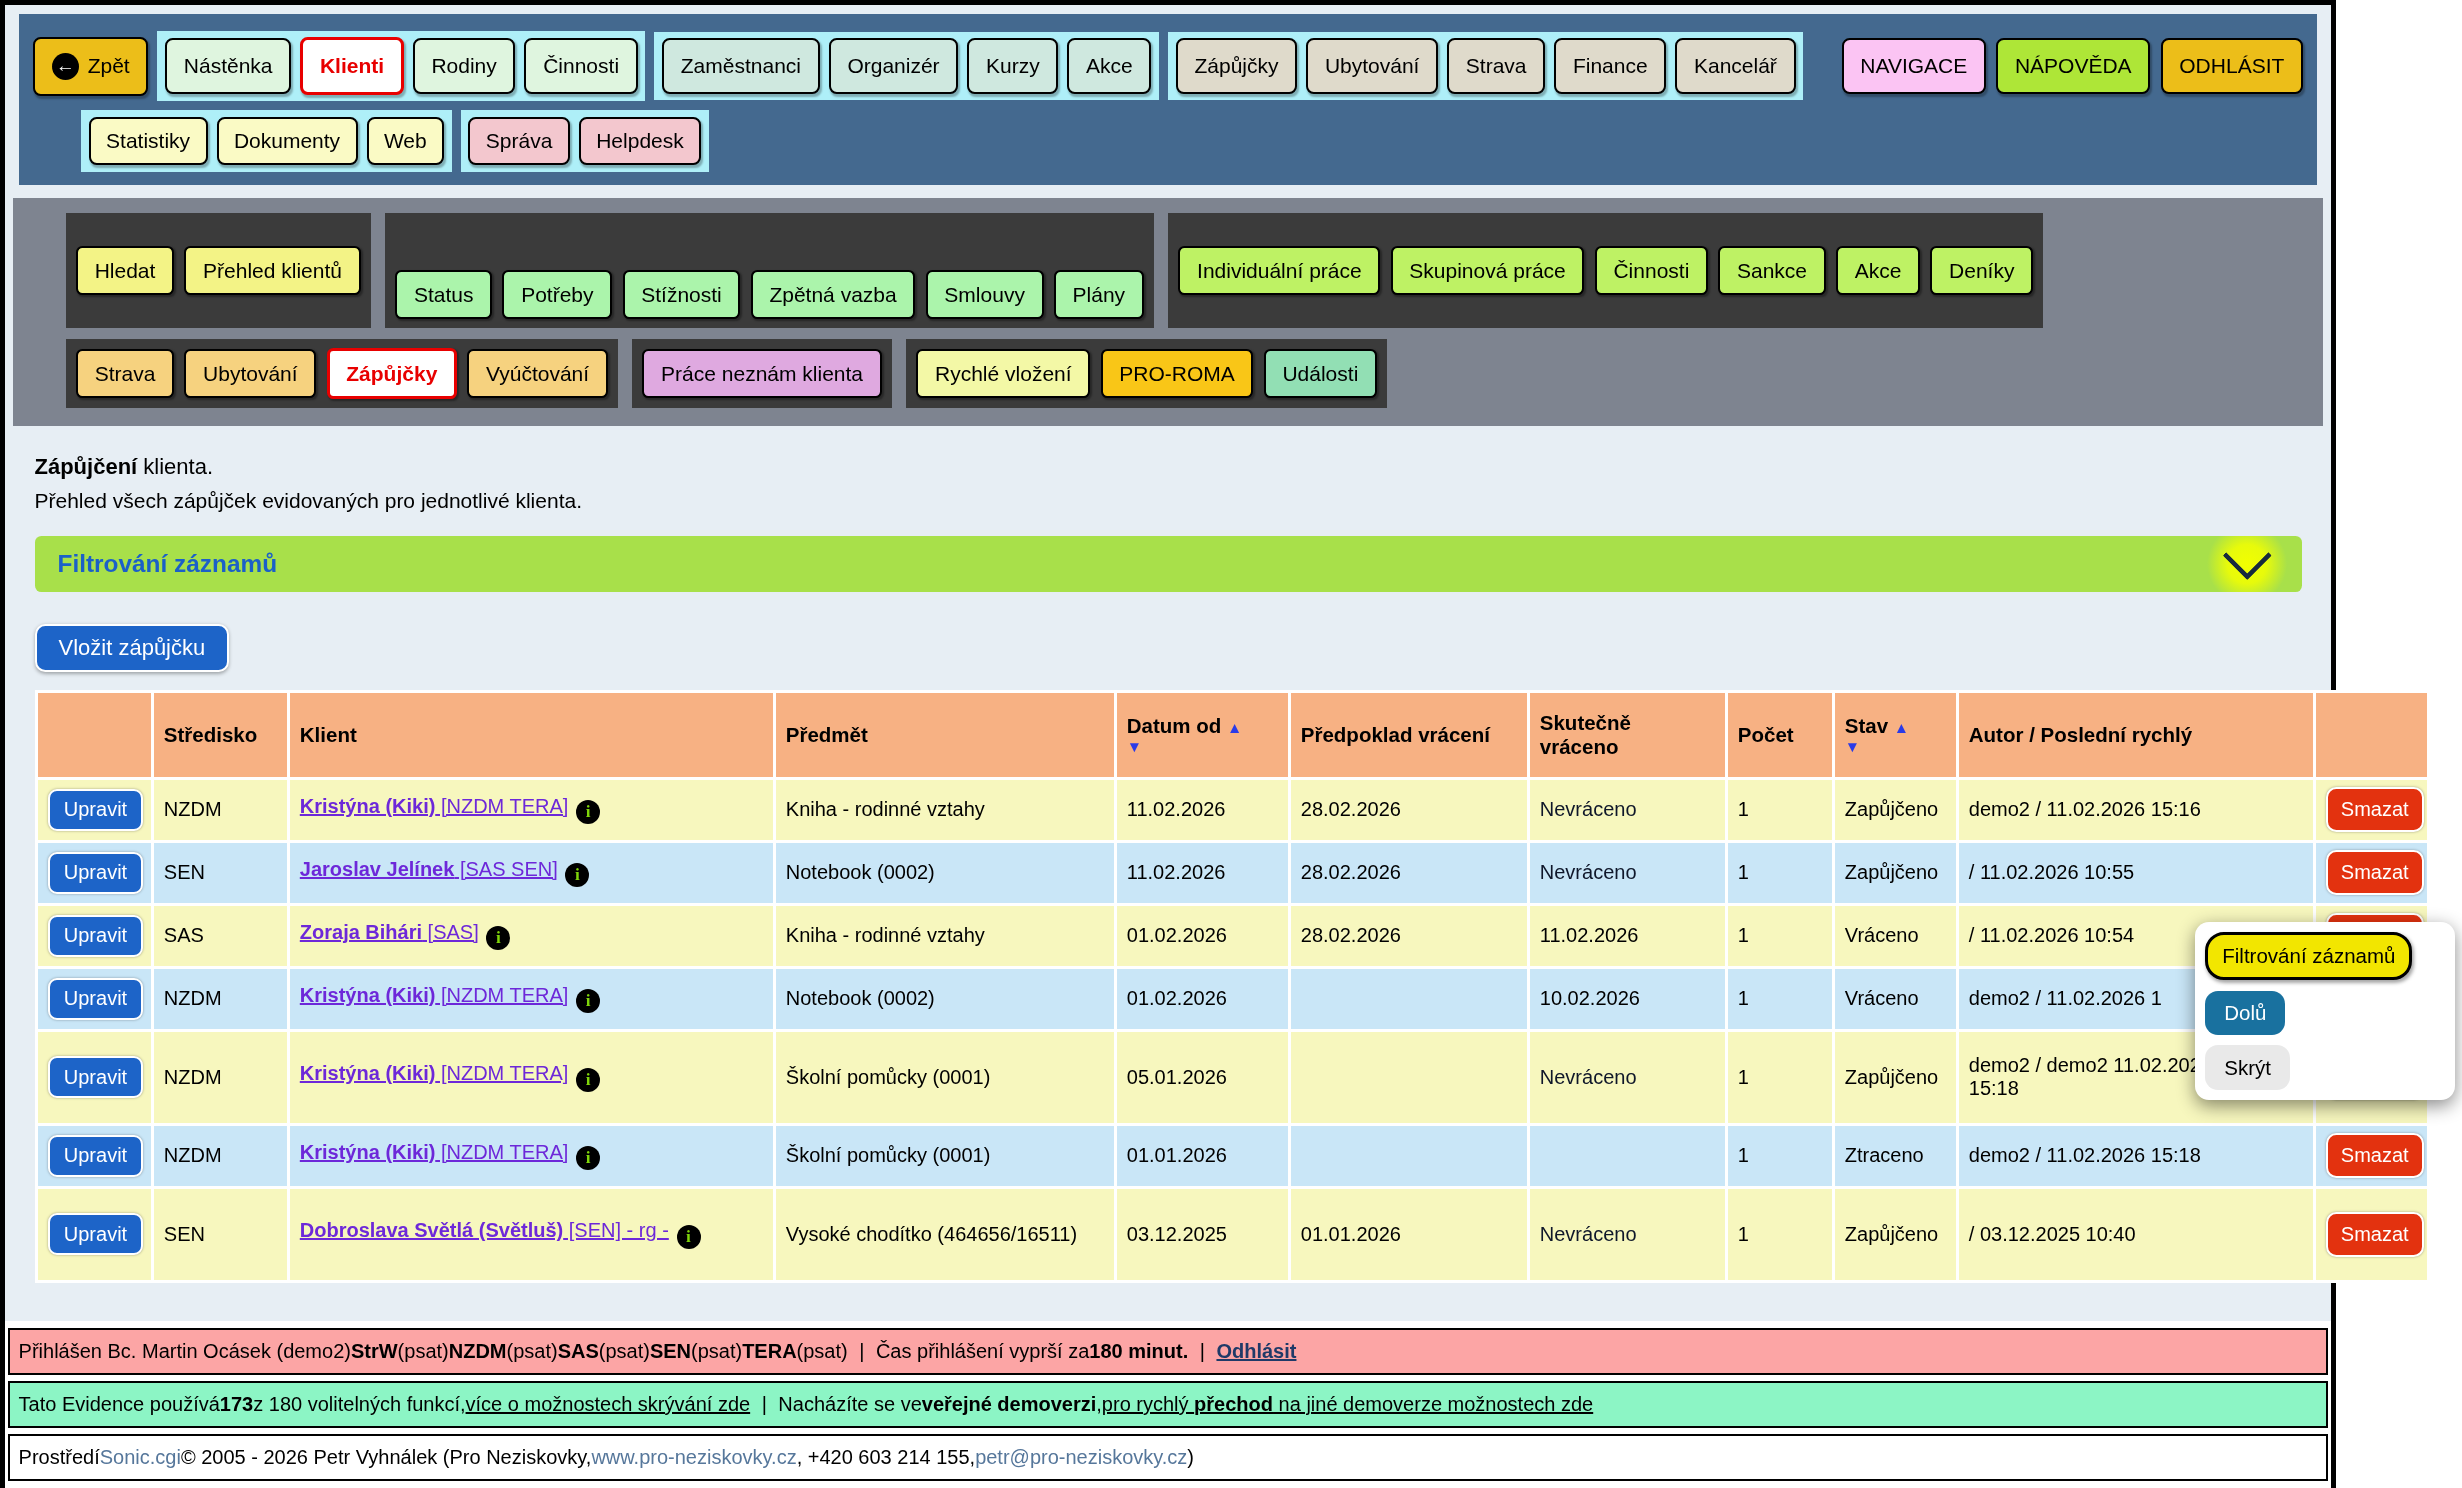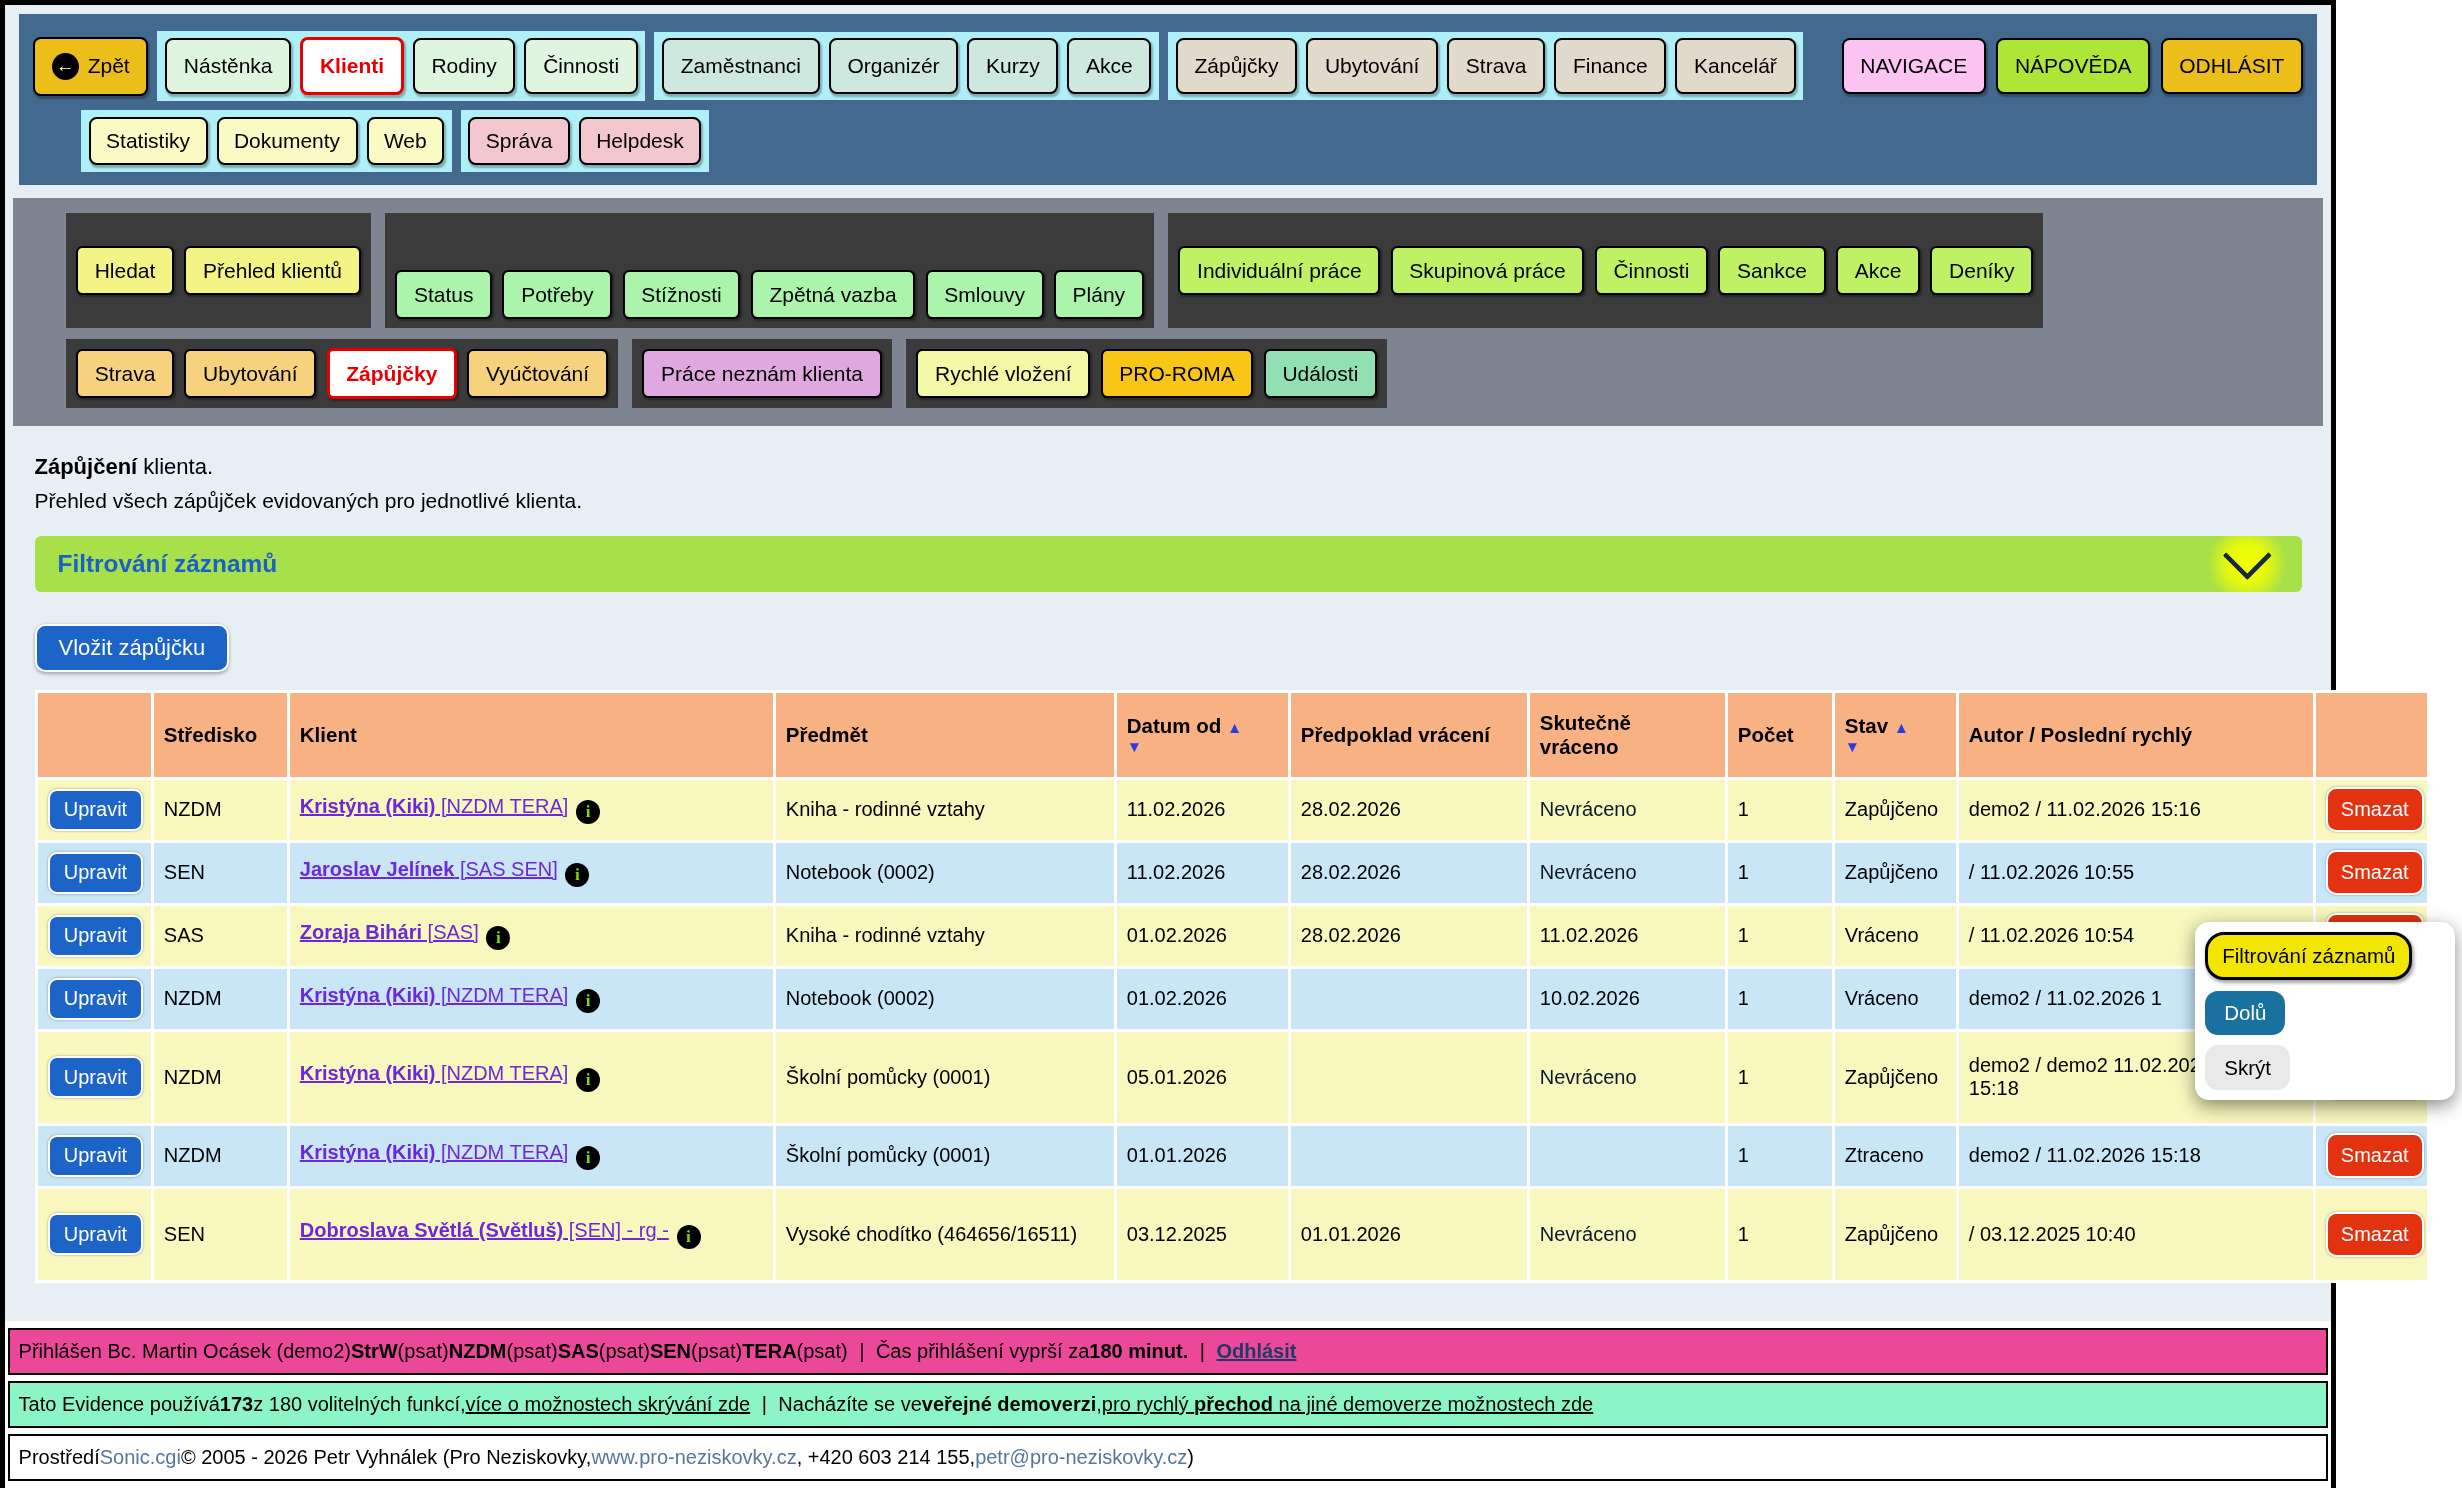--- a/index.html
+++ b/index.html
@@ -95,21 +95,21 @@
     padding:9px 14px;box-shadow:1.3px 2.6px 3.8px rgba(0,0,0,.35);cursor:pointer;white-space:nowrap;}
   .popup-down{font-family:inherit;font-size:20.5px;background:#19719F;color:#fff;border:none;border-radius:13px;
     padding:10.3px 19px;cursor:pointer;}
   .popup-hide{font-family:inherit;font-size:20.5px;background:#E9E9E9;color:#000;border:none;border-radius:13px;
     padding:10.3px 19px;cursor:pointer;}
 
   
   .footer{background:#fff;padding:1.3px 1.3px 29.5px;}
   .bar{border:2.6px solid #000;min-height:40px;display:flex;align-items:center;padding:1.3px 9px;
     font-size:20px;margin:6.4px 1.3px 0;white-space:nowrap;}
-  .bar.session{background:#ec4899;}
+  .bar.session{background:#fca5a5;}
   .bar.demo{background:#8CF5C5;}
   .bar.credits{background:#fff;}
   .sep{padding:0 11.5px;}
   .logout{color:#1F3A68;font-weight:bold;text-decoration:underline;cursor:pointer;}
   .blink{color:#000;text-decoration:underline;cursor:pointer;}
   .slink{color:#56779B;cursor:pointer;text-decoration:none;}
 </style>
 </head>
 <body>
 

